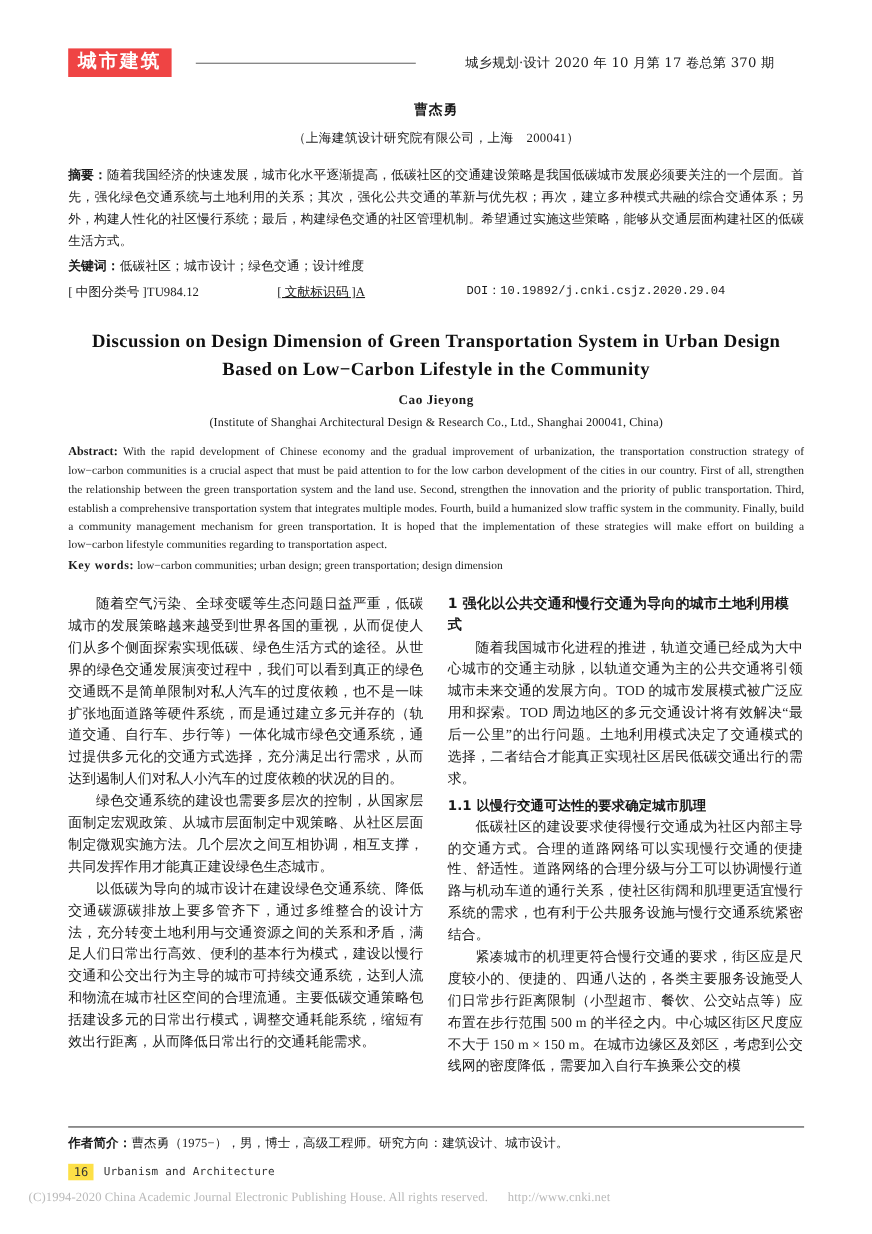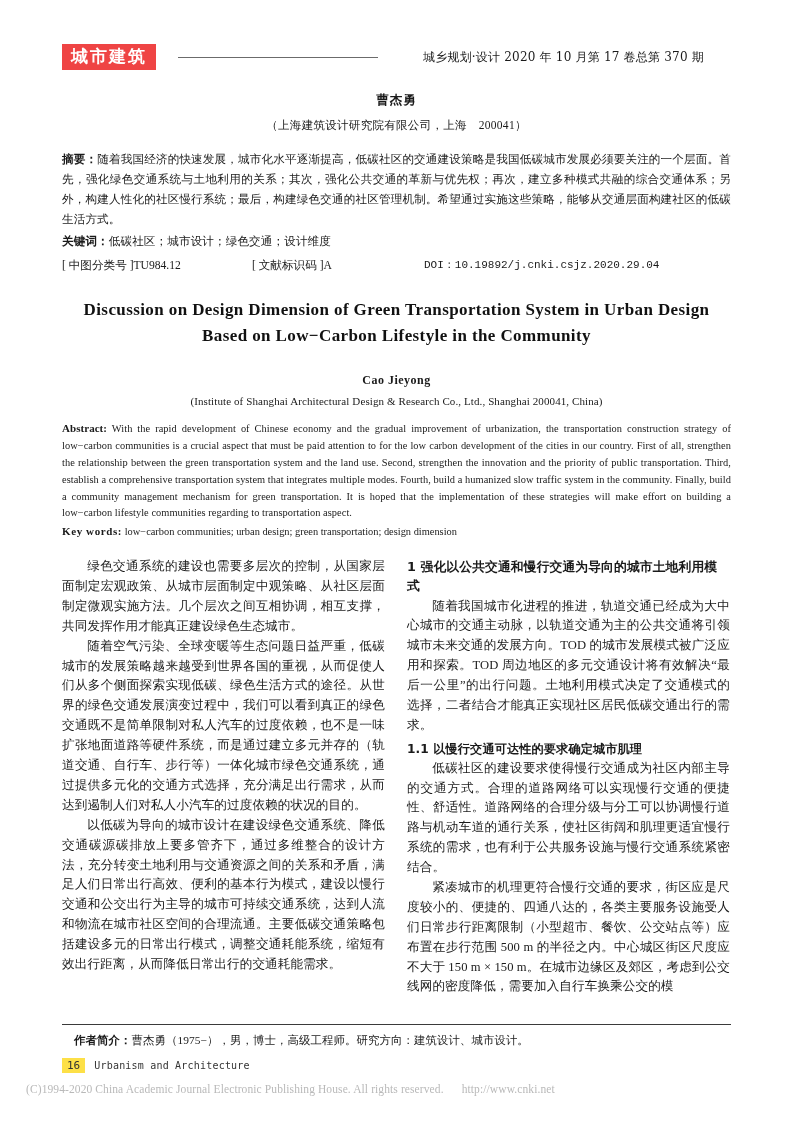--- a/index.html
+++ b/index.html
@@ -101,35 +101,35 @@
     line-height: 1.72;
     letter-spacing: 0.1px;
   }
   .clsline {
     margin-top: 5px;
     font-size: 11.6px;
     display: flex;
     line-height: 1.6;
   }
   .clsline .c1 { width: 190px; }
-  .clsline .c2 { width: 172px; }
+  .clsline .c2 { width: 172px; text-decoration: underline; }
   .clsline .c3 { flex: 1; font-family: Liberation Mono, monospace; font-size: 11px;}
 
   
   .title-en {
     margin-top: 22px;
     text-align: center;
     font-size: 17px;
     font-weight: bold;
     line-height: 1.5;
     letter-spacing: 0.4px;
     color: #111;
   }
   .author-en {
-    margin-top: 25px;
+    margin-top: 8px;
     text-align: center;
     font-size: 12px;
     font-weight: bold;
     letter-spacing: 0.5px;
   }
   .affil-en {
     margin-top: 7px;
     text-align: center;
     font-size: 11px;
     letter-spacing: 0.1px;
@@ -195,21 +195,21 @@
   }
   .bio {
     position: absolute;
     left: 62px;
     right: 62px;
     top: 1031px;
     font-size: 11.4px;
     line-height: 1.6;
     letter-spacing: 0.1px;
   }
-  .bio b { font-weight: bold; margin-left: 12px; }
+  .bio b { font-weight: bold; }
   .pagefoot {
     position: absolute;
     left: 62px;
     top: 1058px;
     display: flex;
     align-items: center;
     gap: 9px;
   }
   .pagenum {
     background: #fde047;
@@ -270,22 +270,22 @@
   <div class="author-en">Cao Jieyong</div>
   <div class="affil-en">(Institute of Shanghai Architectural Design &amp; Research Co., Ltd., Shanghai 200041, China)</div>
 
   <div class="abs-en"><span class="lead">Abstract:</span> <span>With the rapid development of Chinese economy and the gradual improvement of urbanization, the transportation construction strategy of low−carbon communities is a crucial aspect that must be paid attention to for the low carbon development of the cities in our country. First of all, strengthen the relationship between the green transportation system and the land use. Second, strengthen the innovation and the priority of public transportation. Third, establish a comprehensive transportation system that integrates multiple modes. Fourth, build a humanized slow traffic system in the community. Finally, build a community management mechanism for green transportation. It is hoped that the implementation of these strategies will make effort on building a low−carbon lifestyle communities regarding to transportation aspect.</span></div>
 
   <div class="kw-en"><span class="lead">Key words:</span> <span>low−carbon communities; urban design; green transportation; design dimension</span></div>
 
   <div class="body-cols">
 
     <div class="col">
+      <p>随着空气污染、全球变暖等生态问题日益严重，低碳城市的发展策略越来越受到世界各国的重视，从而促使人们从多个侧面探索实现低碳、绿色生活方式的途径。从世界的绿色交通发展演变过程中，我们可以看到真正的绿色交通既不是简单限制对私人汽车的过度依赖，也不是一味扩张地面道路等硬件系统，而是通过建立多元并存的（轨道交通、自行车、步行等）一体化城市绿色交通系统，通过提供多元化的交通方式选择，充分满足出行需求，从而达到遏制人们对私人小汽车的过度依赖的状况的目的。</p>
       <p>绿色交通系统的建设也需要多层次的控制，从国家层面制定宏观政策、从城市层面制定中观策略、从社区层面制定微观实施方法。几个层次之间互相协调，相互支撑，共同发挥作用才能真正建设绿色生态城市。</p>
-      <p>随着空气污染、全球变暖等生态问题日益严重，低碳城市的发展策略越来越受到世界各国的重视，从而促使人们从多个侧面探索实现低碳、绿色生活方式的途径。从世界的绿色交通发展演变过程中，我们可以看到真正的绿色交通既不是简单限制对私人汽车的过度依赖，也不是一味扩张地面道路等硬件系统，而是通过建立多元并存的（轨道交通、自行车、步行等）一体化城市绿色交通系统，通过提供多元化的交通方式选择，充分满足出行需求，从而达到遏制人们对私人小汽车的过度依赖的状况的目的。</p>
       <p>以低碳为导向的城市设计在建设绿色交通系统、降低交通碳源碳排放上要多管齐下，通过多维整合的设计方法，充分转变土地利用与交通资源之间的关系和矛盾，满足人们日常出行高效、便利的基本行为模式，建设以慢行交通和公交出行为主导的城市可持续交通系统，达到人流和物流在城市社区空间的合理流通。主要低碳交通策略包括建设多元的日常出行模式，调整交通耗能系统，缩短有效出行距离，从而降低日常出行的交通耗能需求。</p>
     </div>
 
     <div class="col">
       <h2>1 强化以公共交通和慢行交通为导向的城市土地利用模式</h2>
       <p>随着我国城市化进程的推进，轨道交通已经成为大中心城市的交通主动脉，以轨道交通为主的公共交通将引领城市未来交通的发展方向。TOD 的城市发展模式被广泛应用和探索。TOD 周边地区的多元交通设计将有效解决“最后一公里”的出行问题。土地利用模式决定了交通模式的选择，二者结合才能真正实现社区居民低碳交通出行的需求。</p>
       <h3>1.1 以慢行交通可达性的要求确定城市肌理</h3>
       <p>低碳社区的建设要求使得慢行交通成为社区内部主导的交通方式。合理的道路网络可以实现慢行交通的便捷性、舒适性。道路网络的合理分级与分工可以协调慢行道路与机动车道的通行关系，使社区街阔和肌理更适宜慢行系统的需求，也有利于公共服务设施与慢行交通系统紧密结合。</p>
       <p>紧凑城市的机理更符合慢行交通的要求，街区应是尺度较小的、便捷的、四通八达的，各类主要服务设施受人们日常步行距离限制（小型超市、餐饮、公交站点等）应布置在步行范围 500 m 的半径之内。中心城区街区尺度应不大于 150 m × 150 m。在城市边缘区及郊区，考虑到公交线网的密度降低，需要加入自行车换乘公交的模</p>
     </div>

